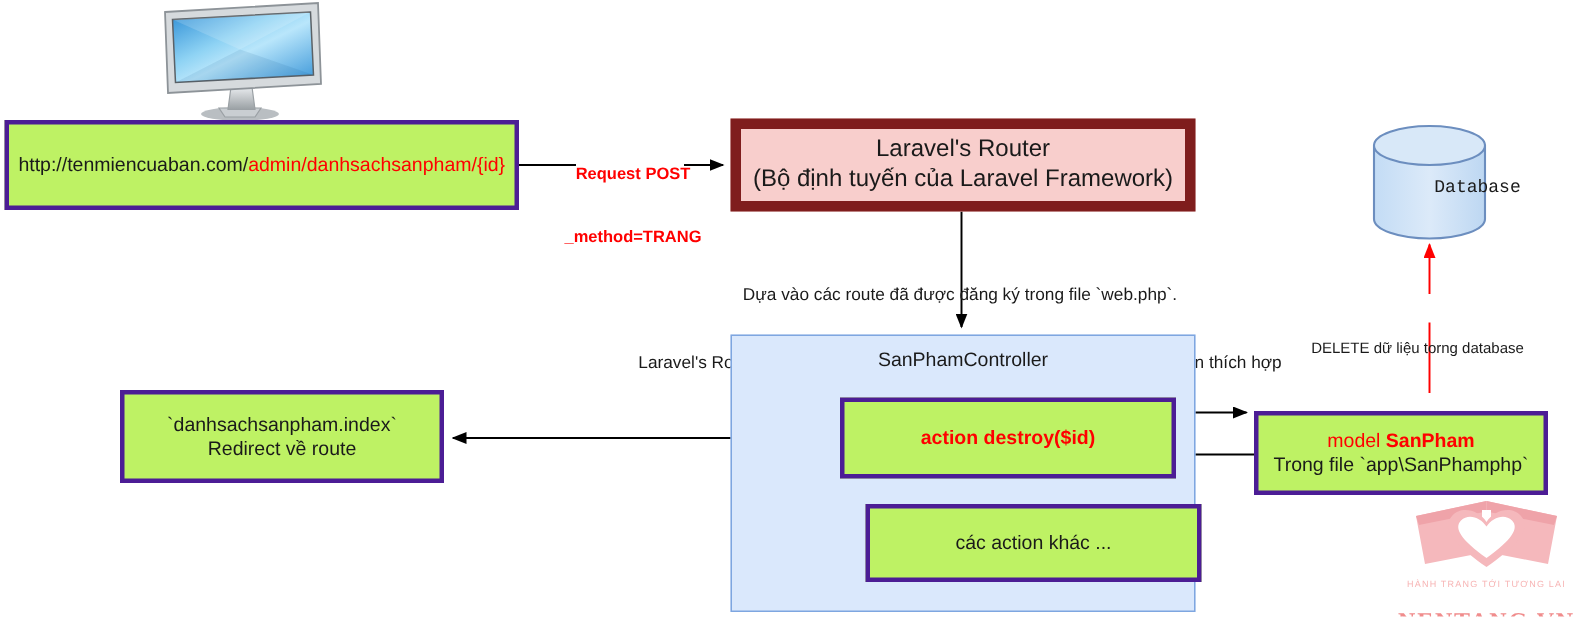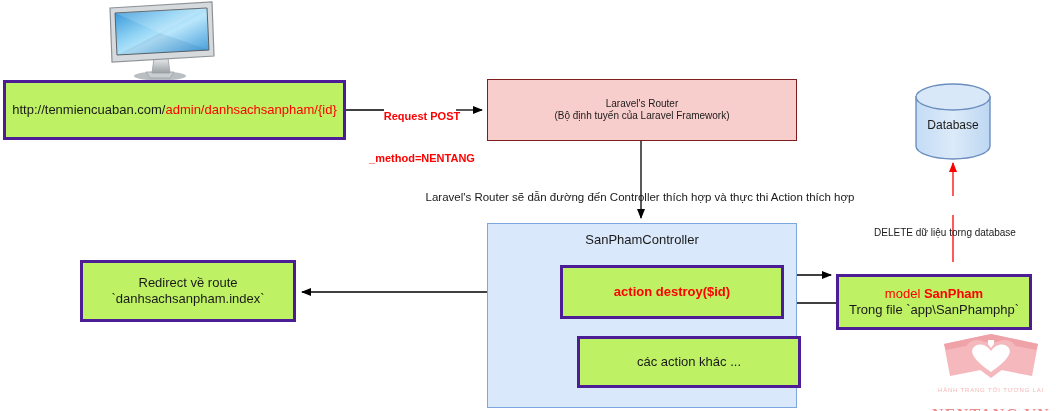--- a/index.html
+++ b/index.html
@@ -48,22 +48,22 @@
 
   
   #url-box {
     left: 3px; top: 80px; width: 343px; height: 60px;
     font-size: 13px;
   }
   
   #router-box {
     left: 487px; top: 79px; width: 310px; height: 62px;
     background: #f8cecc;
-    border: 1px solid #7f1d1d;
-    font-size: 10px;
+    border: 7px solid #7f1d1d;
+    font-size: 16px;
   }
   
   #controller-box {
     left: 487px; top: 223px; width: 310px; height: 185px;
     background: #dae8fc;
     border: 1px solid #7ea6e0;
     display: block;
   }
   #controller-title {
     position: absolute;
@@ -88,23 +88,24 @@
     font-size: 13px;
   }
   
   #model-box {
     left: 836px; top: 262px; width: 196px; height: 56px;
     font-size: 13px;
     margin-top: 12px;
   }
   #db-label {
     position: absolute;
-    left: 916px; top: 118px; width: 74px;
+    left: 948px; top: 118px; width: 74px;
     text-align: center;
     font-size: 12px;
+    font-family: Liberation Mono, monospace;
   }
   #logo-name {
     position: absolute;
     left: 925px; top: 370px; width: 132px;
     text-align: center;
     font-family: "Liberation Serif", serif;
     font-size: 16px;
     font-weight: bold;
     letter-spacing: 1.2px;
     color: #f08c8c;
@@ -225,50 +226,51 @@
 </svg>
 
 <div class="node box" id="url-box">
   <span>
     <span>http://tenmiencuaban.com/</span><span class="red">admin/danhsachsanpham/{id}</span>
   </span>
 </div>
 
 <div class="lbl red" id="lbl-request">
   <div>Request POST</div>
-  <div>_method=NENTANG</div>
+  <div>_method=TRANG</div>
 </div>
 
 <div class="node" id="router-box">
   <div>
     <div>Laravel's Router</div>
     <div>(Bộ định tuyến của Laravel Framework)</div>
   </div>
 </div>
 
 <div class="lbl" id="lbl-route">
+  <div>Dựa vào các route đã được đăng ký trong file `web.php`.</div>
   <div>Laravel's Router sẽ dẫn đường đến Controller thích hợp và thực thi Action thích hợp</div>
 </div>
 
 <div class="node" id="controller-box">
   <div id="controller-title">SanPhamController</div>
 </div>
 
 <div class="node box" id="action-destroy-box">
   <span class="redb">action destroy($id)</span>
 </div>
 
 <div class="node box" id="other-actions-box">
   <span>các action khác ...</span>
 </div>
 
 <div class="node box" id="redirect-box">
   <div>
+    <div>`danhsachsanpham.index`</div>
     <div>Redirect về route</div>
-    <div>`danhsachsanpham.index`</div>
   </div>
 </div>
 
 <div class="node box" id="model-box">
   <div>
     <div>
       <span class="red">model </span><span class="redb">SanPham</span>
     </div>
     <div>Trong file `app\SanPhamphp`</div>
   </div>

